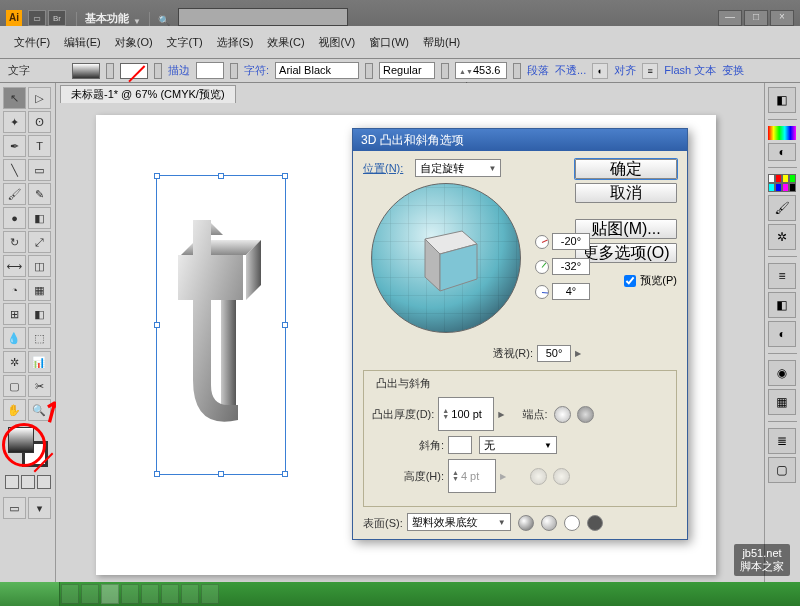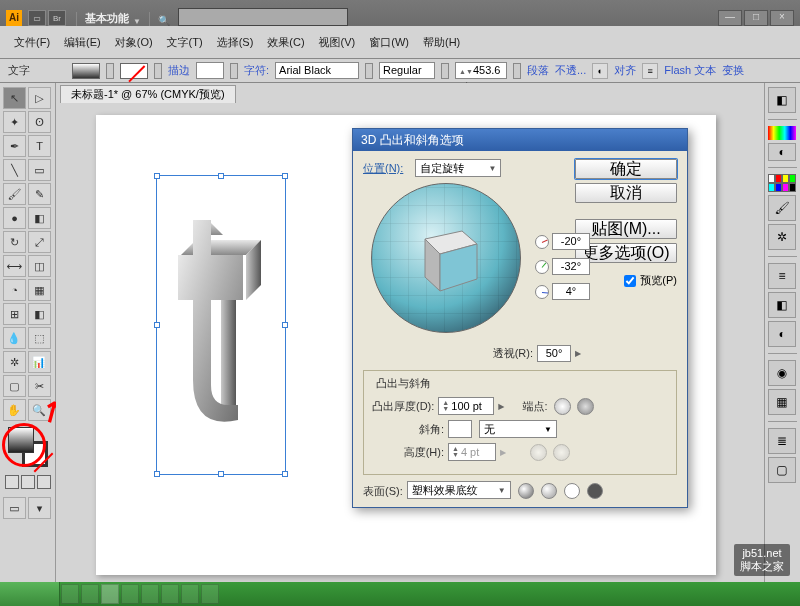--- a/index.html
+++ b/index.html
@@ -72,21 +72,21 @@
 .angle-ico{width:14px;height:14px;border:1px solid #888;border-radius:50%;position:relative;background:#fff}
 .angle-ico::after{content:"";position:absolute;top:50%;left:50%;width:6px;height:1px;background:#333;transform-origin:left}
 .ai-red::after{background:#c33;transform:rotate(-25deg)}
 .ai-green::after{background:#3a3;transform:rotate(-50deg)}
 .ai-blue::after{background:#35c;transform:rotate(5deg)}
 .angle-field{width:38px;height:17px;border:1px solid #888;background:#fff;text-align:center;line-height:15px}
 .persp-row{display:flex;align-items:center;gap:4px;justify-content:flex-end;margin:2px 0 8px 0;width:222px}
 .fieldset{border:1px solid #b5b093;padding:6px 8px 8px;margin-bottom:6px}
 .fieldset-title{color:#333;margin:-12px 0 6px 0;background:#e9e6d8;display:inline-block;padding:0 4px}
 .fs-row{display:flex;align-items:center;gap:4px;margin-bottom:5px}
-.fs-field{width:56px;height:18px;border:1px solid #888;background:#fff;text-align:center;line-height:16px;display:flex;align-items:center;padding:0 3px;gap:2px}
+.fs-field{width:56px;height:18px;border:1px solid #888;background:#fff;text-align:center;line-height:16px;display:flex;align-items:center;padding:16px 3px;gap:2px}
 .fs-field .ud{font-size:7px;line-height:6px;color:#666}
 .cap-btn{width:17px;height:17px;border:1px solid #888;border-radius:50%;background:radial-gradient(#fff,#bbb);margin-left:2px}
 .bevel-sel{width:78px;height:18px;border:1px solid #888;background:#fff;padding:0 4px;display:flex;align-items:center}
 .bevel-prev{width:24px;height:18px;border:1px solid #888;background:#fff;margin-right:3px}
 .sh-ico{width:16px;height:16px;border:1px solid #888;border-radius:50%;margin-left:3px}
 .sh1{background:radial-gradient(circle at 35% 35%,#fff,#666)}
 .sh2{background:radial-gradient(circle at 35% 35%,#fff,#999)}
 .sh3{background:#fff}
 .sh4{background:#555}
 .surf-row{display:flex;align-items:flex-end;gap:4px}

